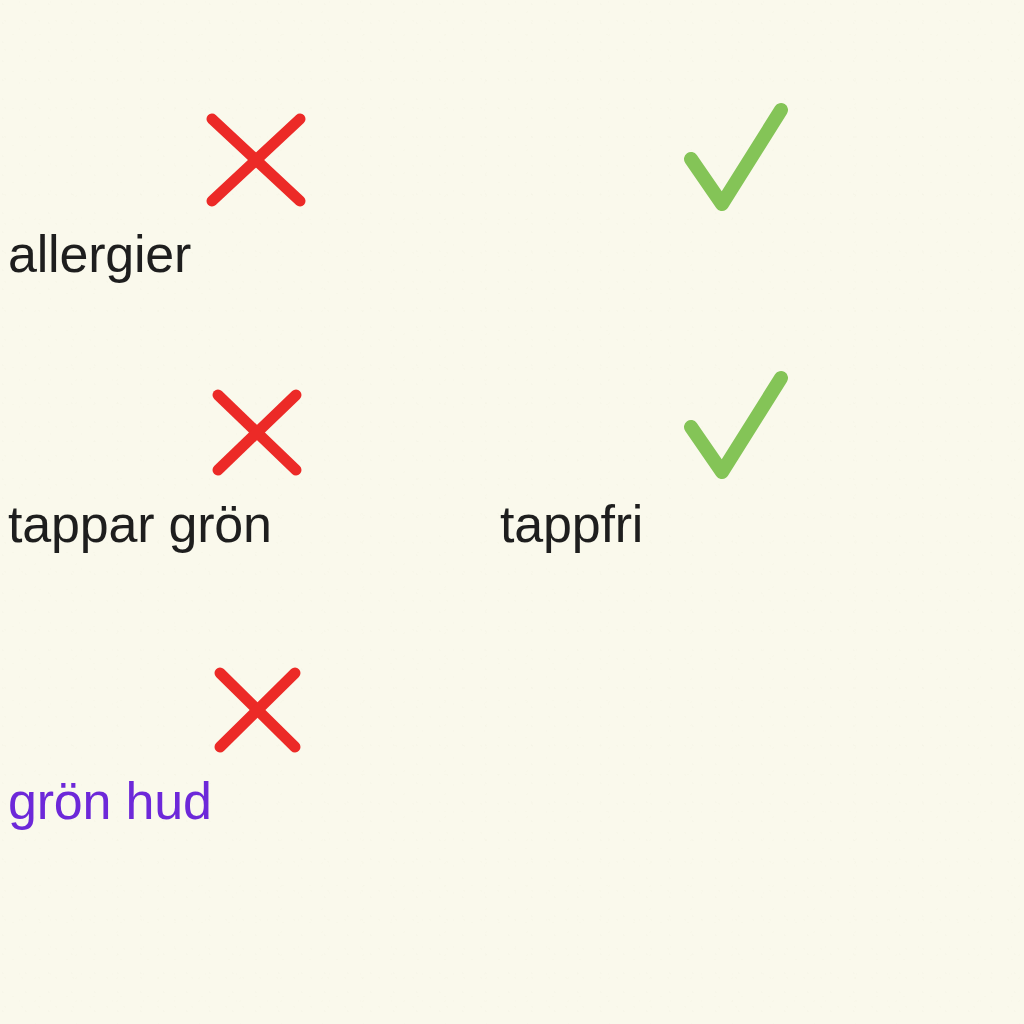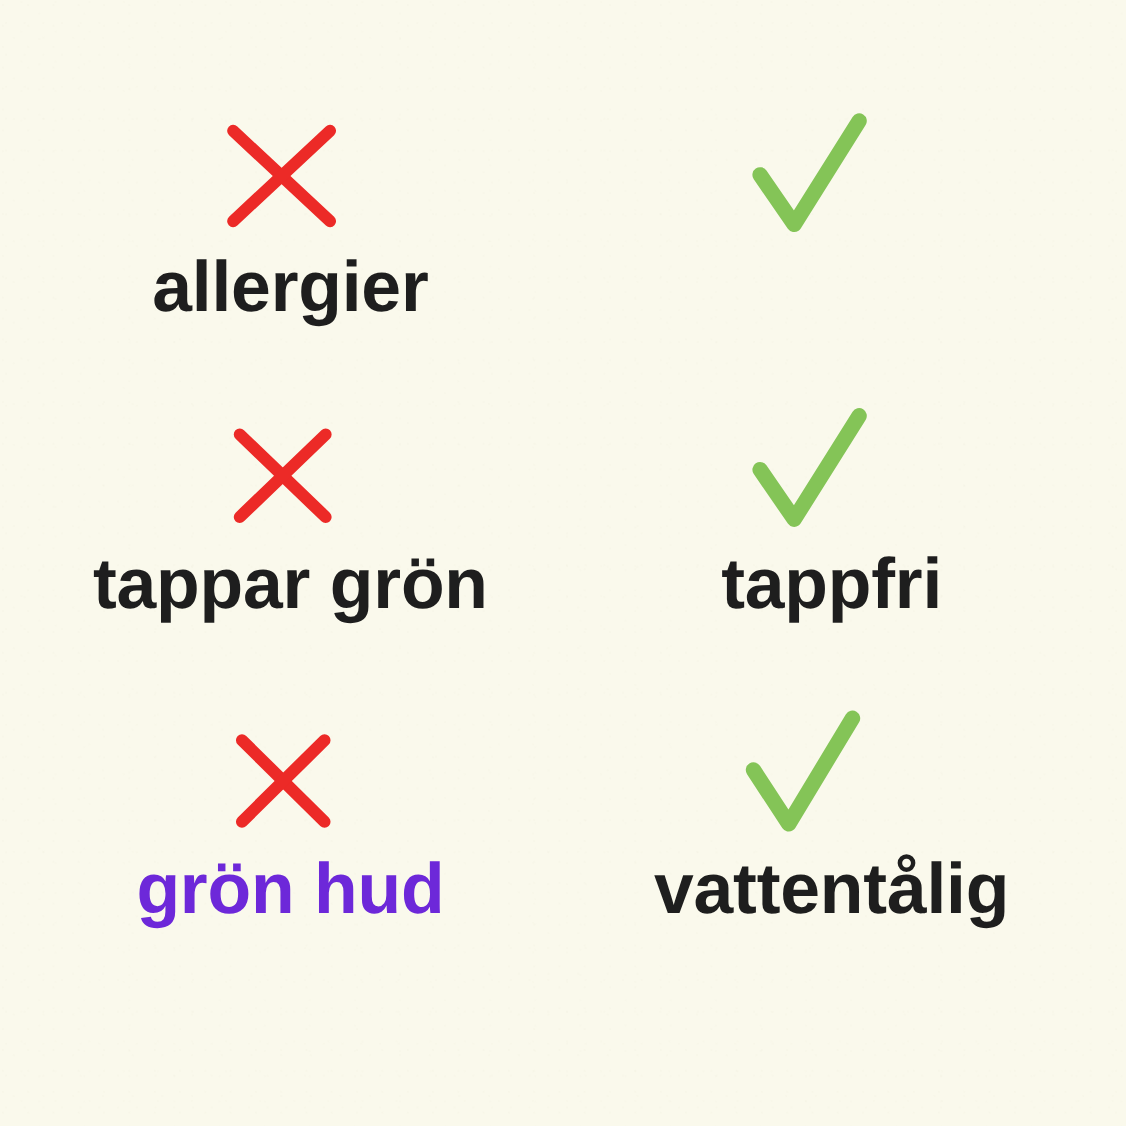--- a/index.html
+++ b/index.html
@@ -58,24 +58,24 @@
     display: block;
     width: 120px;
     height: 120px;
     overflow: visible;
   }
 
   .cell-label {
     position: absolute;
     left: 0;
     width: 100%;
-    text-align: center;
+    text-align: left;
     color: #1e1e1e;
-    font-size: 65px;
-    font-weight: 700;
+    font-size: 52px;
+    font-weight: 400;
     line-height: 1;
     letter-spacing: -0.2px;
     white-space: nowrap;
   }
 
   
 
   
   .col-negative .icon-wrap { transform: translateX(-50%); }
   .col-negative .cell-label { transform: translateX(8px); }
@@ -154,22 +154,14 @@
       <svg viewBox="0 0 120 120" aria-hidden="true">
         <g fill="none" stroke="#ec2a27" stroke-width="11" stroke-linecap="round">
           <line x1="24" y1="23" x2="99" y2="97"></line>
           <line x1="99" y1="23" x2="24" y2="97"></line>
         </g>
       </svg>
     </div>
     <div class="cell-label" style="color: #6d28d9;">grön hud</div>
   </div>
 
-  <div class="cell col-positive row-3">
-    <div class="icon-wrap">
-      <svg viewBox="0 0 120 120" aria-hidden="true">
-        <path d="M8 55 L40 104 L98 8" fill="none" stroke="#84c457" stroke-width="14" stroke-linecap="round" stroke-linejoin="round"></path>
-      </svg>
-    </div>
-    <div class="cell-label" style="color: rgb(30, 30, 30);">vattentålig</div>
-  </div>
 
 </div>
 
 </body></html>

